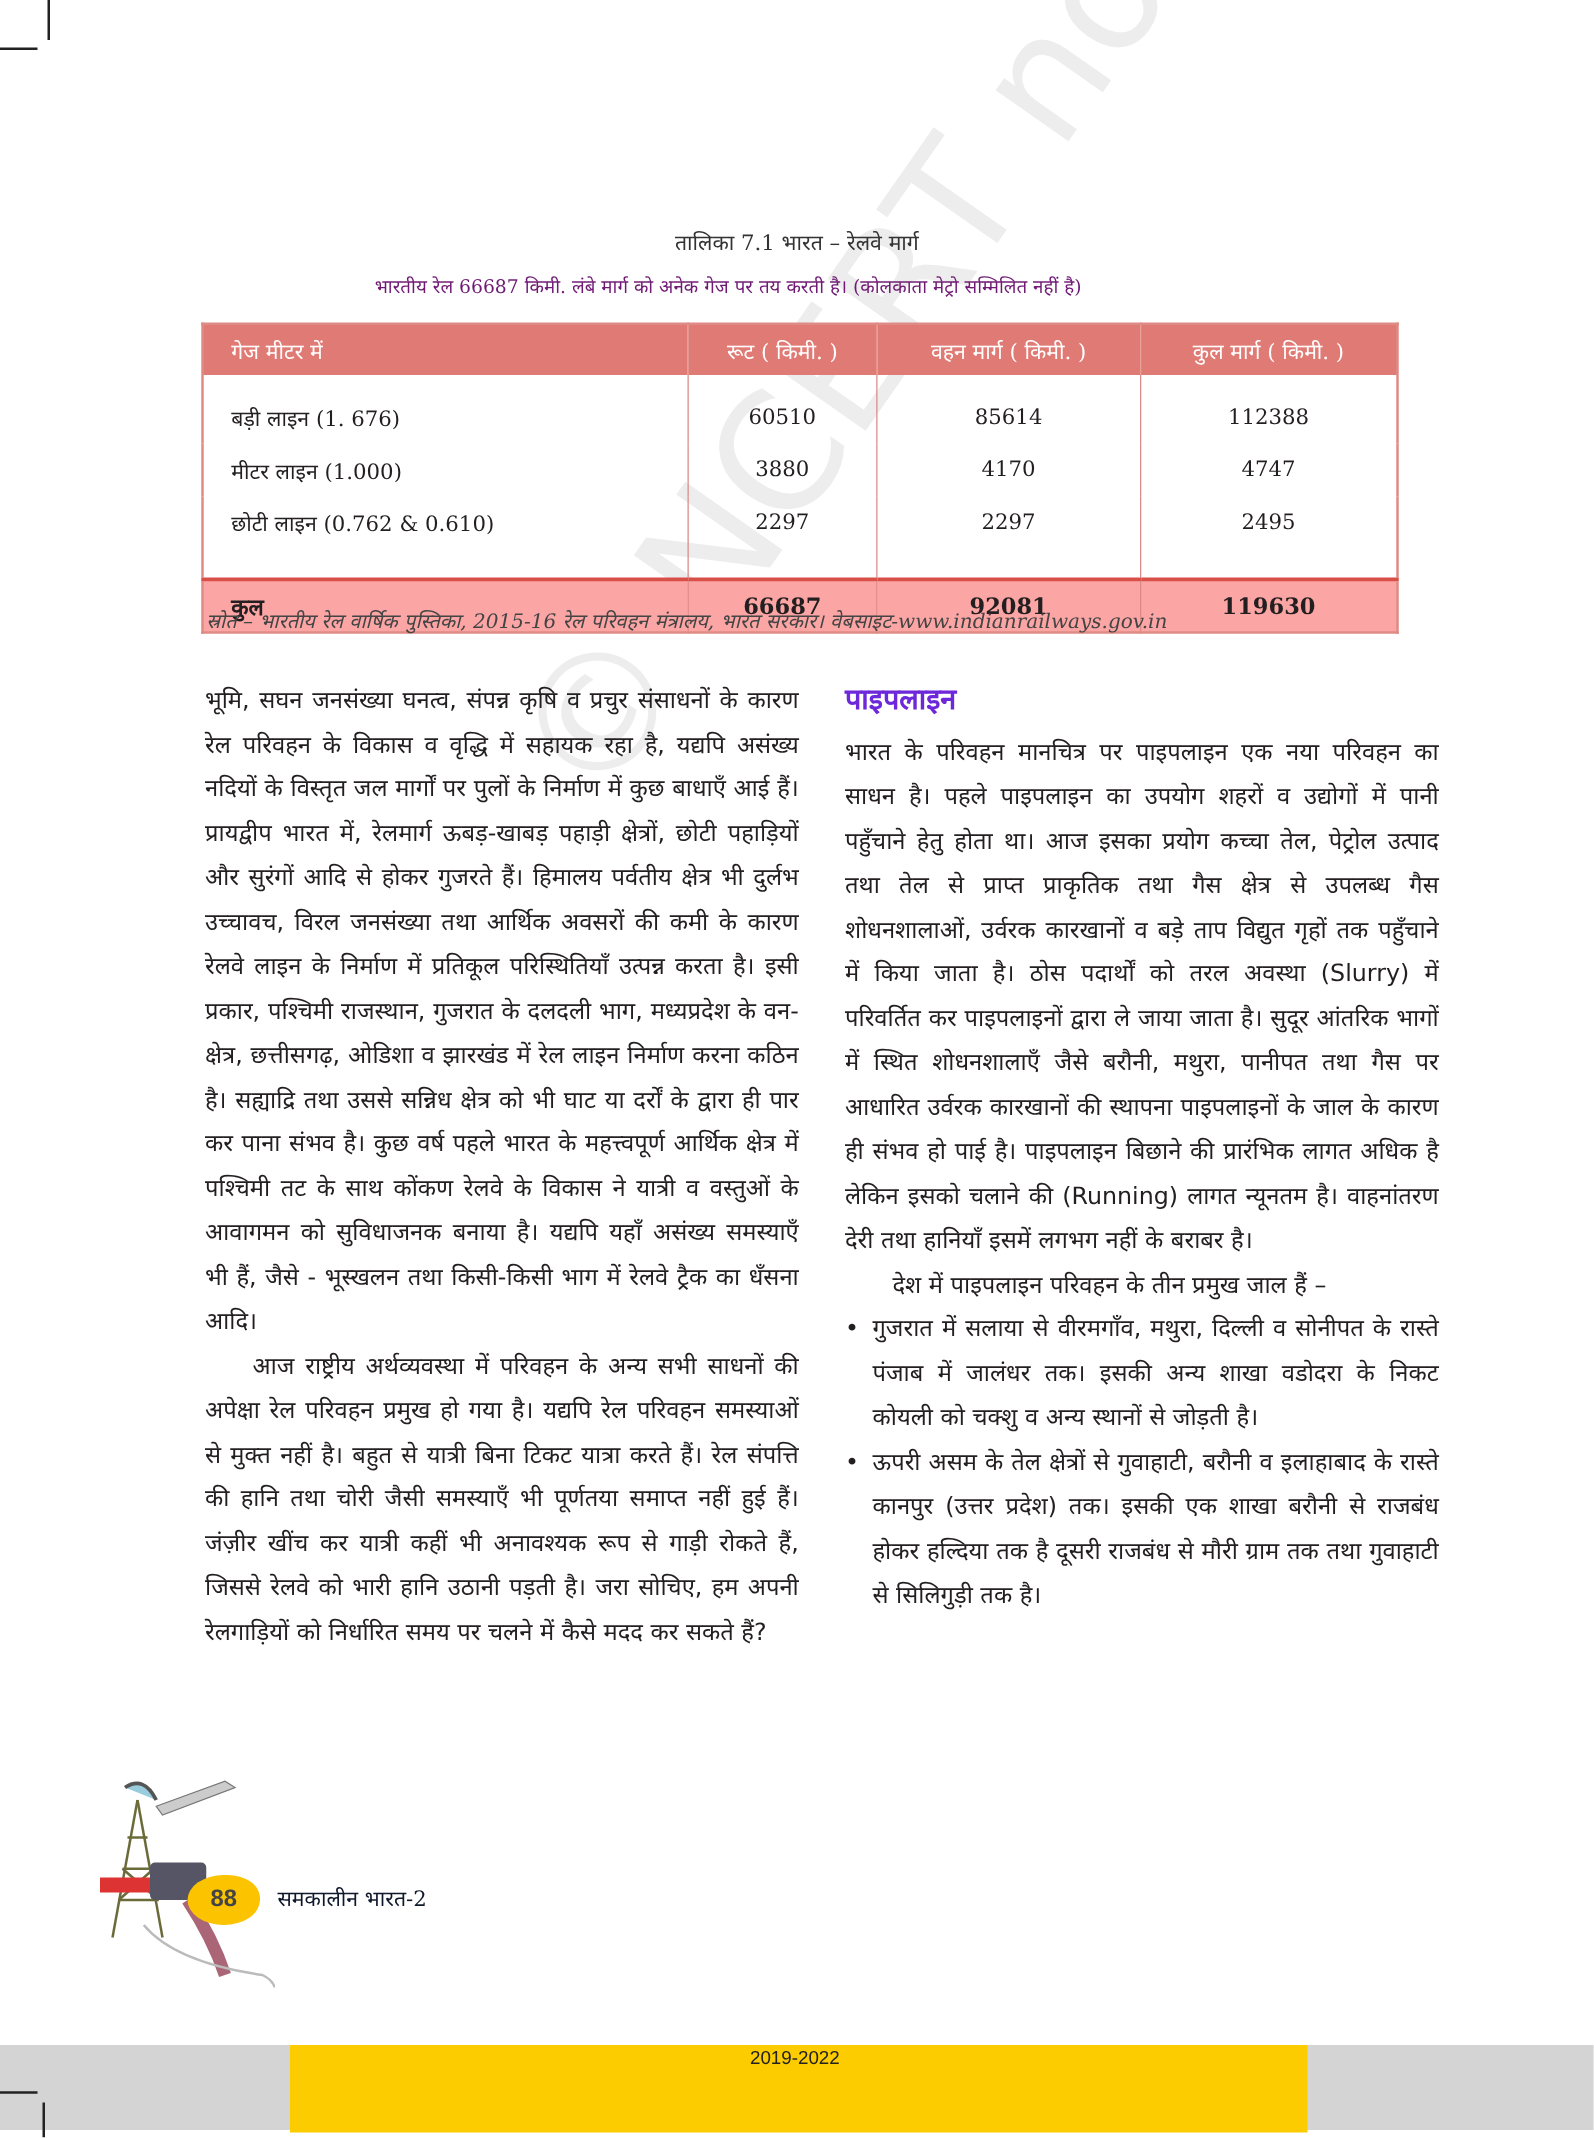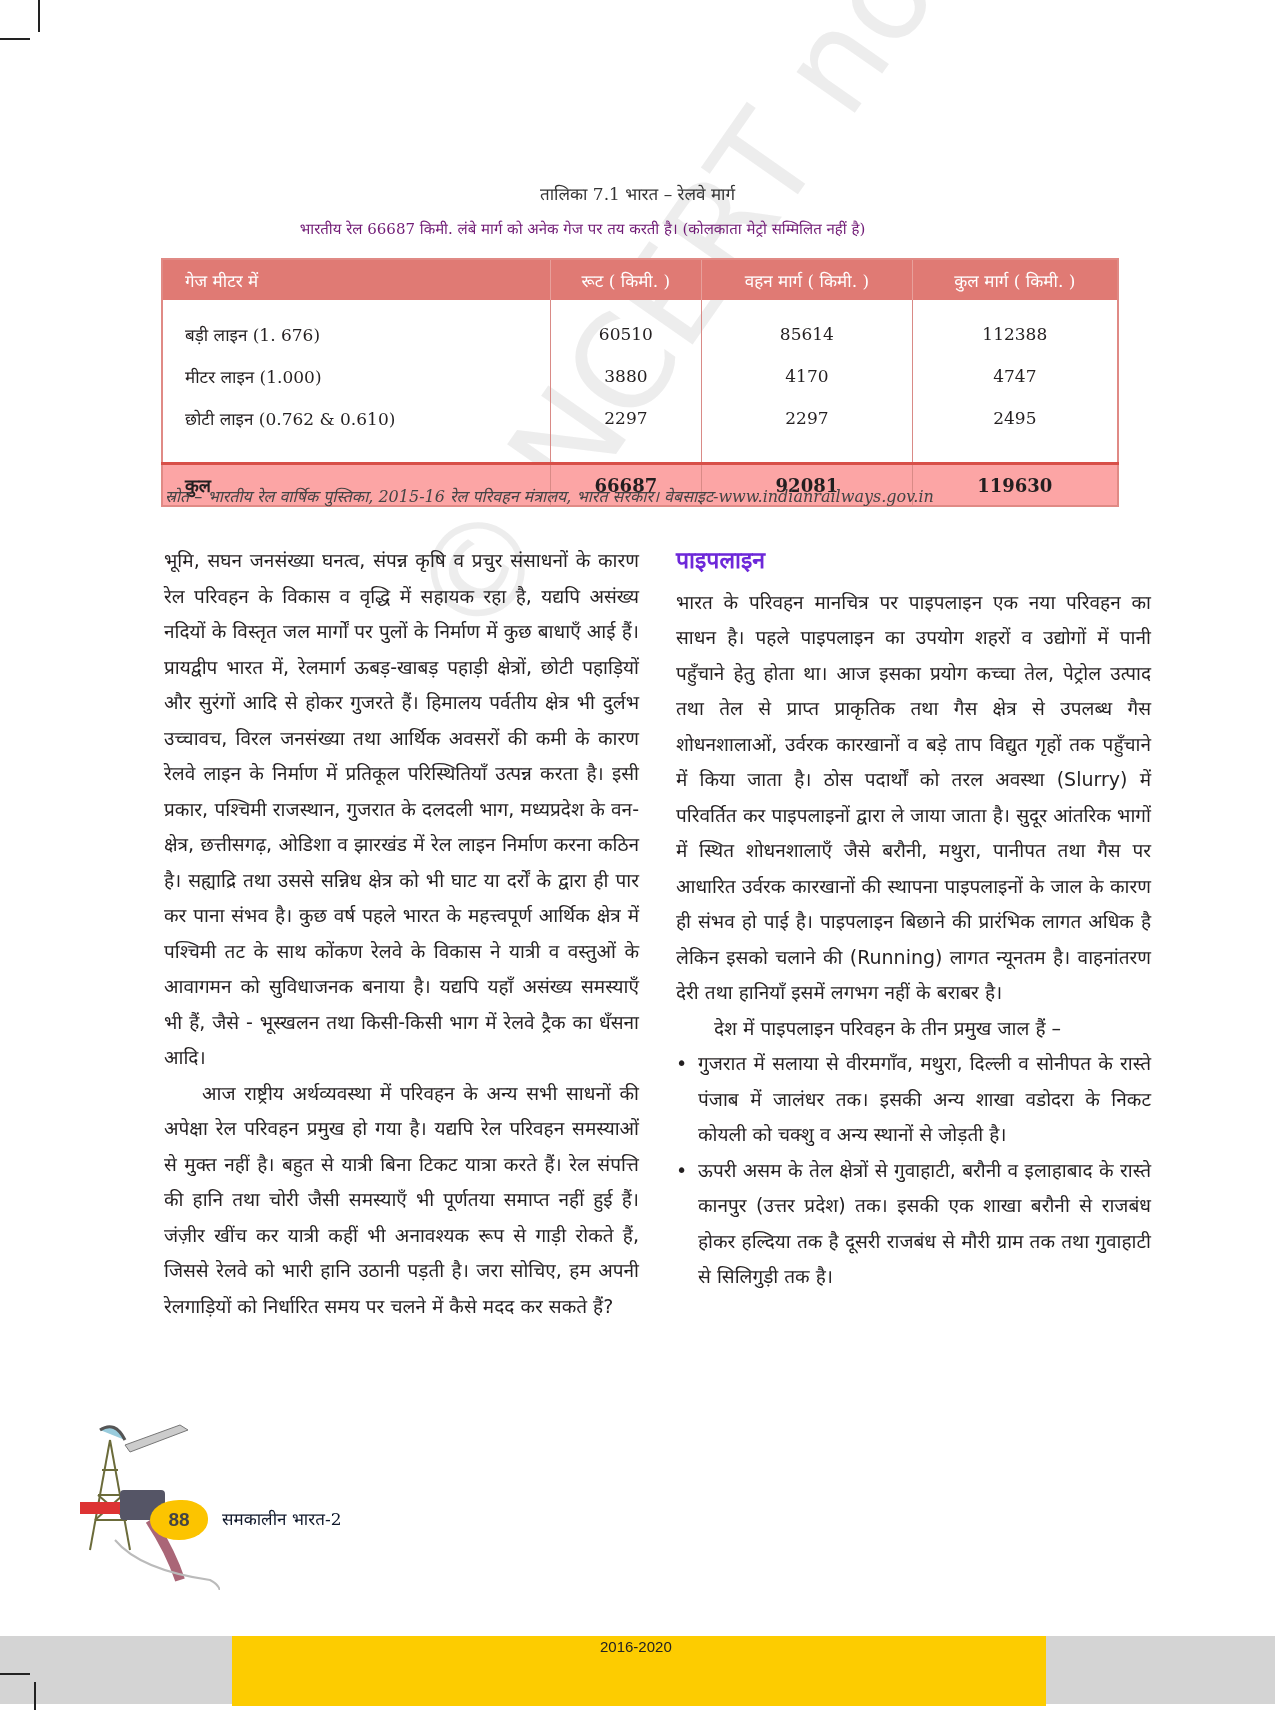--- a/index.html
+++ b/index.html
@@ -133,16 +133,16 @@
   <rect x="10" y="82" width="40" height="12" fill="#d33"></rect>
   <rect x="50" y="70" width="45" height="30" rx="4" fill="#556"></rect>
   <path d="M80 100 Q100 130 110 160" stroke="#a67" stroke-width="10" fill="none"></path>
   <path d="M45 120 Q70 150 140 160 Q160 170 140 190" stroke="#bbb" stroke-width="2" fill="none"></path>
 </svg>
 <div class="page-badge">88</div>
 <div class="book-title">समकालीन भारत-2</div>
 
 <div class="footer-grey"></div>
 <div class="footer-yellow2"></div>
-<div class="footer-year">2016-2020</div>
+<div class="footer-year">2019-2022</div>
 
 <div class="crop-h2"></div>
 <div class="crop-v2"></div>
 
 </body></html>

